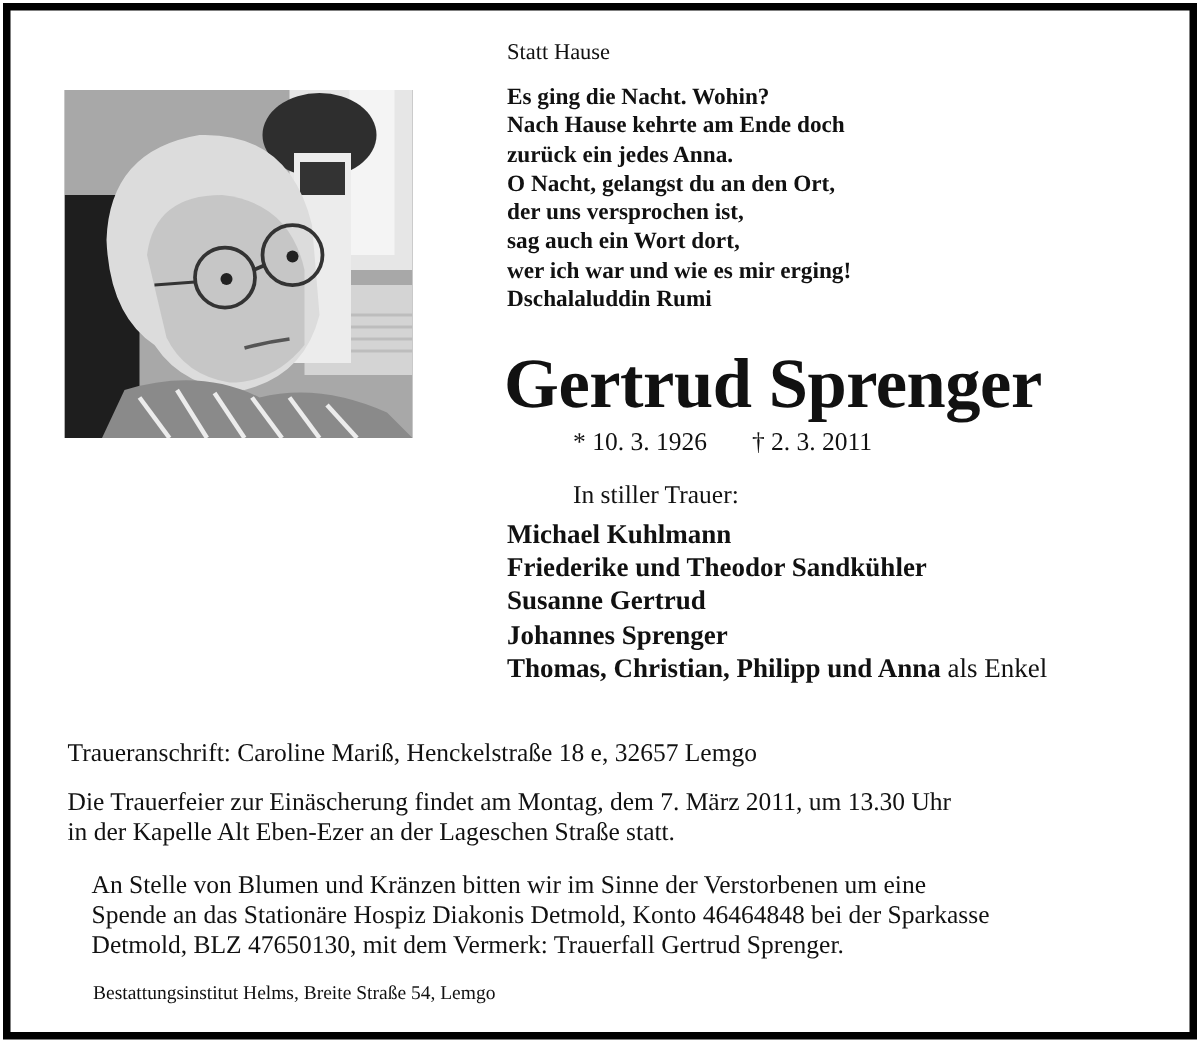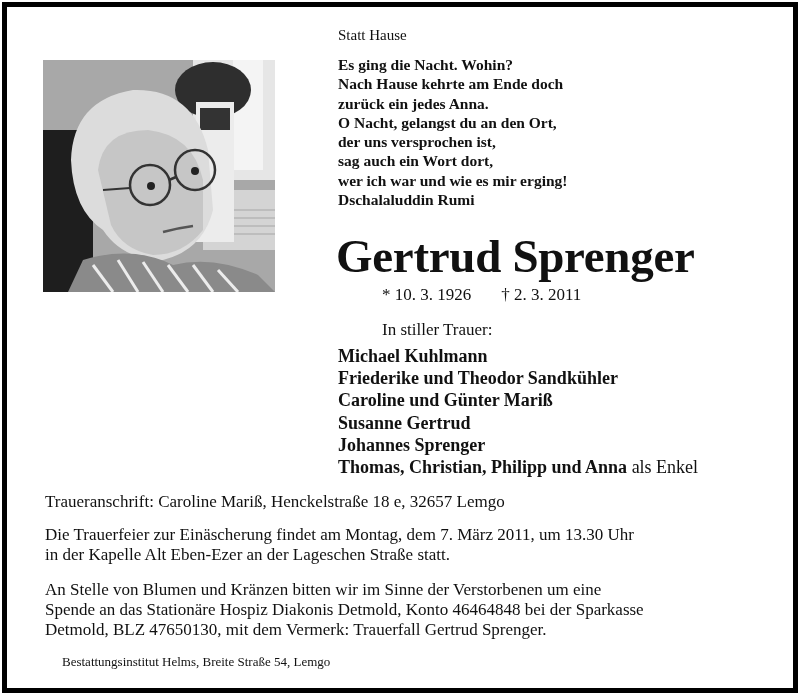--- a/index.html
+++ b/index.html
@@ -78,32 +78,31 @@
 
 <div class="abs dates" style="left:338px; top:285px;">
   <span>* 10. 3. 1926</span><span class="sep"></span><span>† 2. 3. 2011</span>
 </div>
 
 <div class="abs dates" style="left:338px; top:320px;">In stiller Trauer:</div>
 
 <div class="abs mourners" style="left:338px; top:345px;">
   <div>Michael Kuhlmann</div>
   <div>Friederike und Theodor Sandkühler</div>
-  <div>Caroline und Günter Mariß</div>
   <div>Susanne Gertrud</div>
   <div>Johannes Sprenger</div>
   <div><span>Thomas, Christian, Philipp und Anna</span><span class="normal"> als Enkel</span></div>
 </div>
 
 <div class="abs body" style="left:45px; top:492px;">Traueranschrift: Caroline Mariß, Henckelstraße 18 e, 32657 Lemgo</div>
 
 <div class="abs body" style="left:45px; top:525px;">
   <div>Die Trauerfeier zur Einäscherung findet am Montag, dem 7. März 2011, um 13.30 Uhr</div>
   <div>in der Kapelle Alt Eben-Ezer an der Lageschen Straße statt.</div>
 </div>
 
-<div class="abs body" style="left:45px; top:580px;">
+<div class="abs body" style="left:61px; top:580px;">
   <div>An Stelle von Blumen und Kränzen bitten wir im Sinne der Verstorbenen um eine</div>
   <div>Spende an das Stationäre Hospiz Diakonis Detmold, Konto 46464848 bei der Sparkasse</div>
   <div>Detmold, BLZ 47650130, mit dem Vermerk: Trauerfall Gertrud Sprenger.</div>
 </div>
 
 <div class="abs foot" style="left:62px; top:654px;text-align:right;">Bestattungsinstitut Helms, Breite Straße 54, Lemgo</div>
 
 </body></html>

